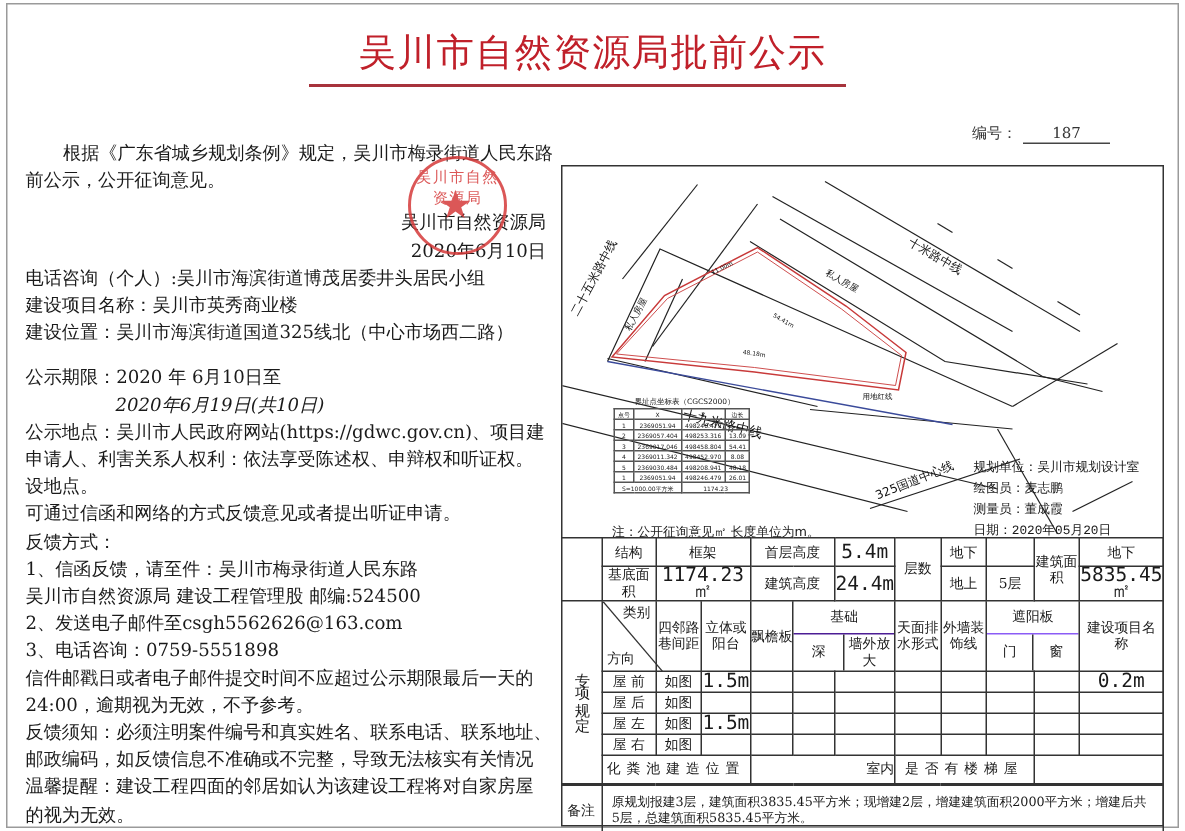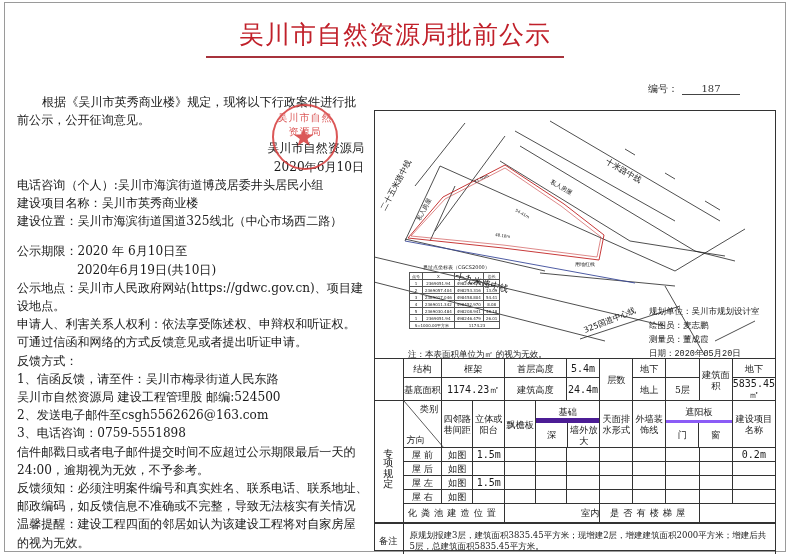--- a/index.html
+++ b/index.html
@@ -13,21 +13,21 @@
   .title-rule { position: absolute; left: 206px; top: 56px; width: 358px; height: 2px; background: #a7333c; }
 
   .serial { position: absolute; left: 648px; top: 82px; font-size: 10px; color: #333; }
   .serial .val { display: inline-block; width: 58px; border-bottom: 1px solid #444; text-align: center; margin-left: 4px; }
 
   .left-col { position: absolute; left: 17px; top: 93px; width: 355px; font-size: 12.1px; line-height: 18.2px; }
   .left-col p { white-space: nowrap; }
   .indent { padding-left: 25px; }
   .sig { text-align: right; padding-right: 8px; }
   .gap { height: 10px; }
-  .date-indent { padding-left: 60px; }
+  .date-indent { padding-left: 60px; font-style: italic; }
 
   .stamp { position: absolute; left: 272px; top: 104px; width: 66px; height: 66px; border: 2px solid #d53a3a;
            border-radius: 50%; opacity: 0.85; }
   .stamp-text { position: absolute; left: 0; top: 5px; width: 62px; text-align: center; font-size: 10px;
                 color: #d53a3a; font-family: "DejaVu Sans", sans-serif; letter-spacing: 1px; }
   .stamp-star { position: absolute; left: 18px; top: 18px; font-size: 26px; color: #d53a3a; line-height: 26px; }
 
   .right-frame { position: absolute; left: 374px; top: 110px; width: 402px; height: 441px; border: 1.5px solid #333; }
   .map { position: absolute; left: 0; top: 0; width: 399px; height: 246px; }
   .map svg { position: absolute; left: 0; top: 0; }
@@ -39,21 +39,21 @@
   .map-note { position: absolute; left: 33px; top: 238px; font-size: 8.5px; font-family: "DejaVu Sans", sans-serif; }
   .meta { position: absolute; left: 274px; top: 194px; font-size: 8.5px; line-height: 14px; font-family: Liberation Mono, monospace; }
 
   table.spec { position: absolute; left: -1px; top: 247px; width: 402px; border-collapse: collapse; font-size: 9.2px; }
   table.spec td { border: 1px solid #333; text-align: center; vertical-align: middle; padding: 0; line-height: 11px; }
   .h-row td { height: 19px; }
   .cat-row td { height: 47px; }
   .dir-row td { height: 14px; }
   .sep-row td { height: 19px; }
   .remark-row td { height: 36px; }
-  .mono { font-family: "DejaVu Sans Mono", monospace; font-size: 10px; }
+  .mono { font-family: "DejaVu Sans Mono", monospace; font-size: 13px; }
   .vert { writing-mode: vertical-rl; letter-spacing: 10px; font-size: 10px; }
   .diag { position: relative; }
   .diag svg { position: absolute; left: 0; top: 0; }
   .diag .tl { position: absolute; right: 3px; top: 2px; }
   .diag .bl { position: absolute; left: 3px; bottom: 2px; }
   .remark { text-align: left !important; padding: 2px 6px !important; font-size: 8.5px; line-height: 14px; }
   .spaced { letter-spacing: 4px; }
 </style>
 </head>
 <body>
@@ -61,34 +61,34 @@
 <div class="page-frame"></div>
 
 <div class="title">吴川市自然资源局批前公示</div>
 <div class="title-rule"></div>
 
 <div class="serial">
   <span>编号：</span><span class="val">187</span>
 </div>
 
 <div class="left-col">
-  <p class="indent">根据《吴川市英秀商业楼》规定，现将以下行政案件进行批</p>
+  <p class="indent">根据《广东省城乡规划条例》规定，吴川市梅录街道人民东路</p>
   <p>前公示，公开征询意见。</p>
   <div class="gap"></div>
   <p class="sig">吴川市自然资源局</p>
   <p class="sig">2020年6月10日</p>
   <p>电话咨询（个人）:吴川市海滨街道博茂居委井头居民小组</p>
   <p>建设项目名称：吴川市英秀商业楼</p>
   <p>建设位置：吴川市海滨街道国道325线北（中心市场西二路）</p>
   <div class="gap" style="height:12px"></div>
   <p>公示期限：2020 年 6月10日至</p>
   <p class="date-indent">2020年6月19日(共10日)</p>
   <p>公示地点：吴川市人民政府网站(https://gdwc.gov.cn)、项目建</p>
+  <p>申请人、利害关系人权利：依法享受陈述权、申辩权和听证权。</p>
   <p>设地点。</p>
-  <p>申请人、利害关系人权利：依法享受陈述权、申辩权和听证权。</p>
   <p>可通过信函和网络的方式反馈意见或者提出听证申请。</p>
   <p>反馈方式：</p>
   <p>1、信函反馈，请至件：吴川市梅录街道人民东路</p>
   <p>吴川市自然资源局  建设工程管理股 邮编:524500</p>
   <p>2、发送电子邮件至csgh5562626@163.com</p>
   <p>3、电话咨询：0759-5551898</p>
   <p>信件邮戳日或者电子邮件提交时间不应超过公示期限最后一天的</p>
   <p>24:00，逾期视为无效，不予参考。</p>
   <p>反馈须知：必须注明案件编号和真实姓名、联系电话、联系地址、</p>
   <p>邮政编码，如反馈信息不准确或不完整，导致无法核实有关情况</p>
@@ -195,21 +195,21 @@
             <td>498246.479</td>
             <td>26.01</td>
       </tr>
       <tr>
         <td colspan="2">S=1000.00平方米</td>
         <td colspan="2">1174.23</td>
       </tr>
     </tbody>
       </table>
 
-    <div class="map-note">注：本表面积单位为㎡  的视为无效。</div>
+    <div class="map-note">注：公开征询意见㎡  长度单位为m。</div>
 
     <div class="meta">
       <div>规划单位：吴川市规划设计室</div>
       <div>绘图员：麦志鹏</div>
       <div>测量员：董成霞</div>
       <div><span>日期：</span><span>2020年05月20日</span></div>
     </div>
   </div>
 
   <table class="spec">
@@ -255,30 +255,30 @@
         <svg width="40" height="47">
               <line x1="0" y1="0" x2="40" y2="47" stroke="#333" stroke-width="0.8"></line>
             </svg>
         <span class="tl">类别</span>
         <span class="bl">方向</span>
       </td>
       <td>四邻路巷间距</td>
       <td>立体或阳台</td>
       <td>飘檐板</td>
       <td colspan="2" style="padding:0">
-        <div style="height:22px;line-height:22px;border-bottom:5px solid #4c1d95">基础</div>
+        <div style="height:22px;line-height:22px;border-bottom:1px solid #4c1d95">基础</div>
         <div style="display:flex;height:24px">
               <div style="flex:1;border-right:1px solid #333;line-height:24px">深</div>
               <div style="flex:1;padding-top:1px">墙外放大</div>
             </div>
       </td>
       <td>天面排水形式</td>
       <td>外墙装饰线</td>
       <td colspan="2" style="padding:0">
-        <div style="height:22px;line-height:22px;border-bottom:3px solid #8b5cf6">遮阳板</div>
+        <div style="height:22px;line-height:22px;border-bottom:1px solid #8b5cf6">遮阳板</div>
         <div style="display:flex;height:24px;line-height:24px">
               <div style="flex:1;border-right:1px solid #333">门</div>
               <div style="flex:1">窗</div>
             </div>
       </td>
       <td colspan="2">建设项目名称</td>
     </tr>
     <tr class="dir-row">
       <td>屋 前</td>
       <td>如图</td>

